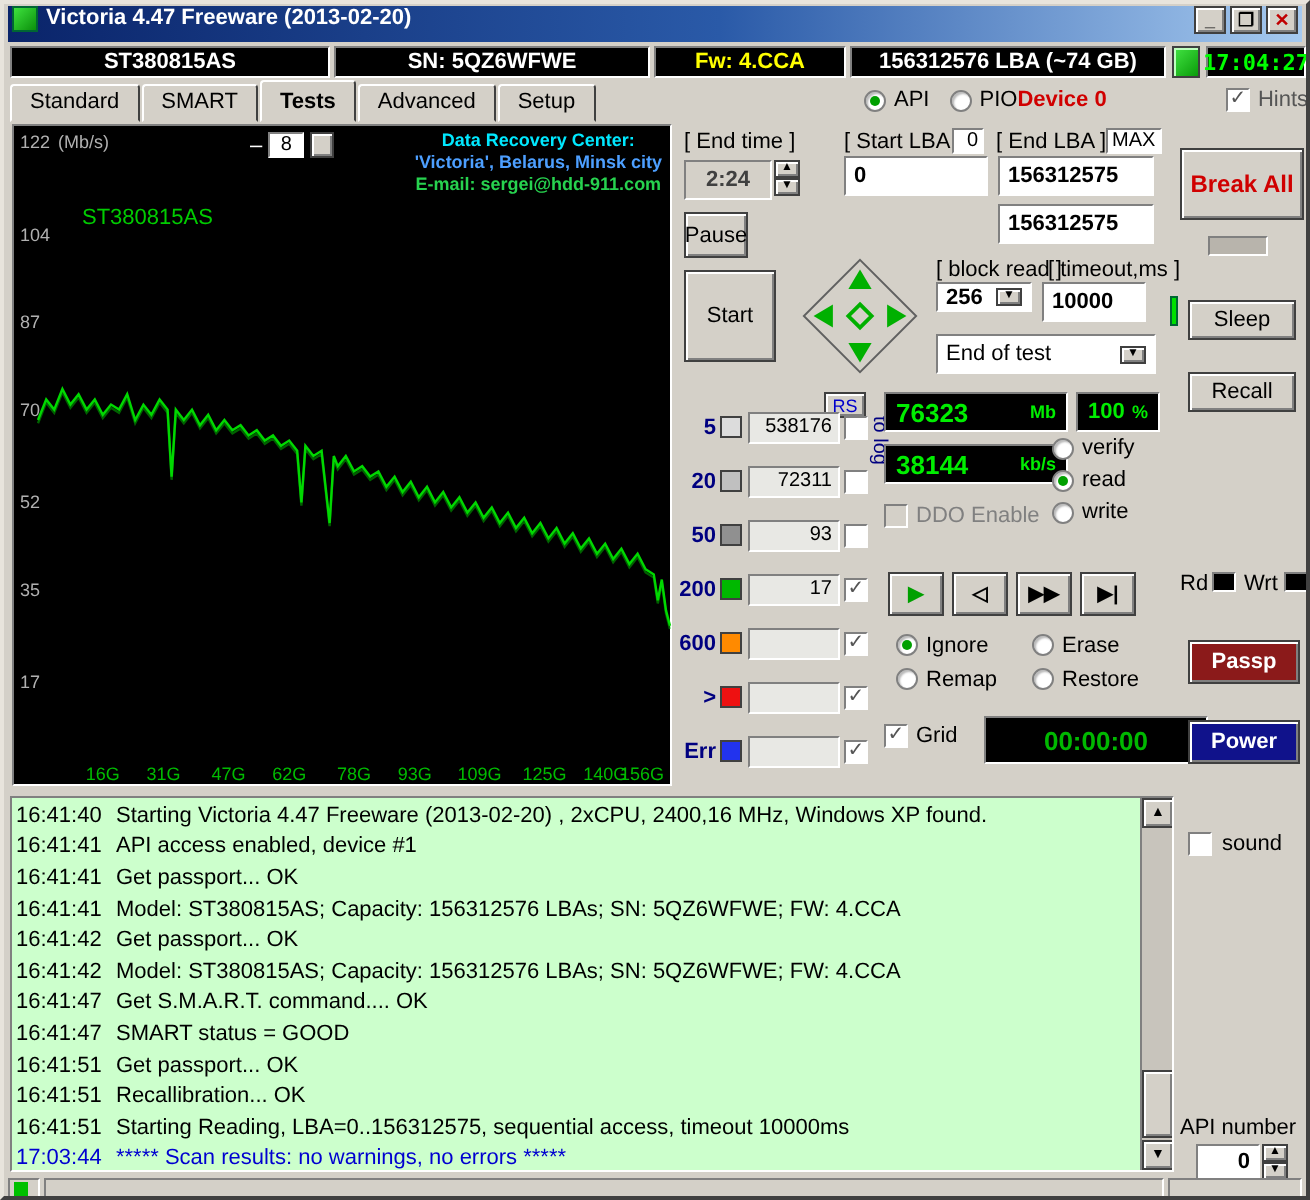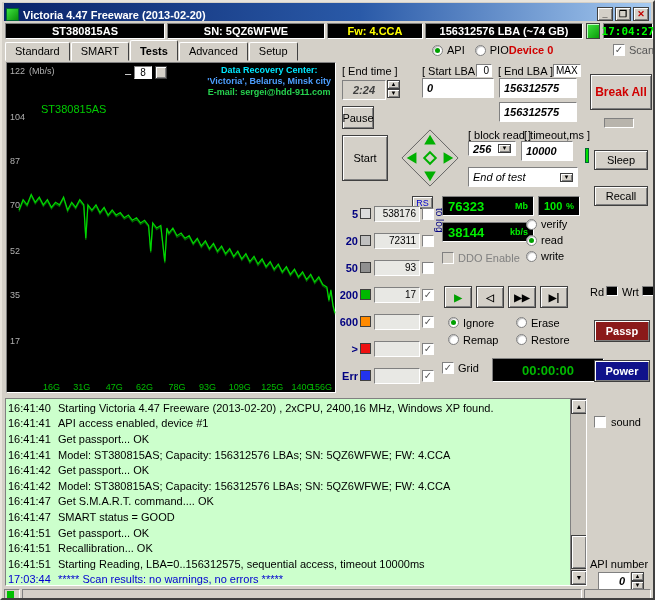--- a/index.html
+++ b/index.html
@@ -1,21 +1,21 @@
 <!DOCTYPE html>
 <html><head>
 <meta charset="utf-8">
 <style>
   *{margin:0;padding:0;box-sizing:border-box;font-family:"Liberation Sans",sans-serif;}
   html,body{background:#808080;}
   #app{position:relative;width:655px;height:600px;background:#d4d0c8;font-size:11px;color:#000;
        overflow:hidden;border:2px solid;border-color:#e8e4dc #404040 #404040 #e8e4dc;}
   
   .titlebar{position:absolute;left:2px;top:1px;width:647px;height:18px;
-    background:linear-gradient(90deg,#0a246a,#2a5aa8 55%,#a6caf0);display:flex;align-items:flex-end;padding:0 2px;}
+    background:linear-gradient(90deg,#0a246a,#2a5aa8 55%,#a6caf0);display:flex;align-items:flex-start;padding:0 2px;}
   .app-icon{width:13px;height:13px;background:linear-gradient(135deg,#3ee23e,#0b8f0b);border:1px solid #063;flex:none;}
   .title-text{color:#fff;font-weight:bold;font-size:11px;margin-left:4px;flex:1;white-space:nowrap;overflow:hidden;}
   .winbtn{width:16px;height:14px;background:#d4d0c8;border:1px solid #404040;
     box-shadow:inset 1px 1px 0 #fff,inset -1px -1px 0 #808080;font-size:9px;line-height:12px;
     text-align:center;margin-left:2px;font-weight:bold;flex:none;}
   .winbtn.close{color:#c00000;}
   
   .black-box{position:absolute;top:21px;height:16px;background:#000;border:1px solid;border-color:#808080 #fff #fff #808080;
     color:#fff;font-weight:bold;display:flex;align-items:center;justify-content:center;white-space:nowrap;font-size:11px;}
   .fw{color:#ffff00;} .clock{color:#00ff00;font-family:"DejaVu Sans Mono",monospace;}
@@ -26,21 +26,21 @@
   .tab{padding:2px 9px 3px;border:1px solid;border-color:#fff #404040 #d4d0c8 #fff;background:#d4d0c8;
     margin-right:1px;border-radius:2px 2px 0 0;}
   .tab.active{font-weight:bold;padding-top:4px;position:relative;z-index:2;}
   .modebar{position:absolute;top:42px;left:430px;width:222px;display:flex;align-items:center;}
   .device-label{color:#d00000;font-weight:bold;}
   
   .btn{position:absolute;background:#d4d0c8;border:1px solid #404040;
     box-shadow:inset 1px 1px 0 #fff,inset -1px -1px 0 #808080;display:flex;align-items:center;justify-content:center;font-size:11px;}
   .sunken{border:1px solid;border-color:#808080 #fff #fff #808080;}
   .input{position:absolute;background:#fff;border:1px solid;border-color:#808080 #fff #fff #808080;
-    font-size:11px;padding:2px 4px;display:flex;align-items:center;font-weight:bold;font-style:italic;}
+    font-size:11px;padding:2px 4px;display:flex;align-items:center;font-weight:bold;}
   .badge{position:absolute;background:#fff;border:1px solid;border-color:#808080 #fff #fff #808080;
     font-size:10px;padding:0 2px;height:13px;display:flex;align-items:center;justify-content:flex-end;}
   .lab{position:absolute;white-space:nowrap;}
   .lcd{position:absolute;background:#000;border:1px solid;border-color:#808080 #fff #fff #808080;
     color:#00ee00;font-family:"DejaVu Sans Mono",monospace;font-weight:bold;
     display:flex;justify-content:space-between;align-items:center;padding:1px 5px;}
   .lcd-val{font-size:13px;} .lcd-unit{font-size:9px;}
   .cb{width:12px;height:12px;background:#fff;border:1px solid;border-color:#808080 #fff #fff #808080;
     font-size:10px;line-height:10px;text-align:center;color:#555;flex:none;display:inline-block;}
   .cb.dis{background:#d4d0c8;}
@@ -131,21 +131,21 @@
       <span class="tab">Setup</span>
     </div>
   <div class="modebar">
     <span class="radio sel"></span>
     <span style="margin:0 10px 0 4px">API</span>
     <span class="radio"></span>
     <span style="margin:0 0 0 4px">PIO</span>
     <span class="device-label">Device 0</span>
     <span style="flex:1"></span>
     <span class="cb">✓</span>
-    <span style="margin-left:4px;color:#555">Scan</span>
+    <span style="margin-left:4px;color:#555">Hints</span>
   </div>
 
   <div class="graph">
     <svg width="330" height="329">
         <text x="3" y="11" class="ylab">122</text>
         <text x="3" y="57.327868852459005" class="ylab">104</text>
         <text x="3" y="101.08196721311475" class="ylab">87</text>
         <text x="3" y="144.8360655737705" class="ylab">70</text>
         <text x="3" y="191.1639344262295" class="ylab">52</text>
         <text x="3" y="234.91803278688525" class="ylab">35</text>

